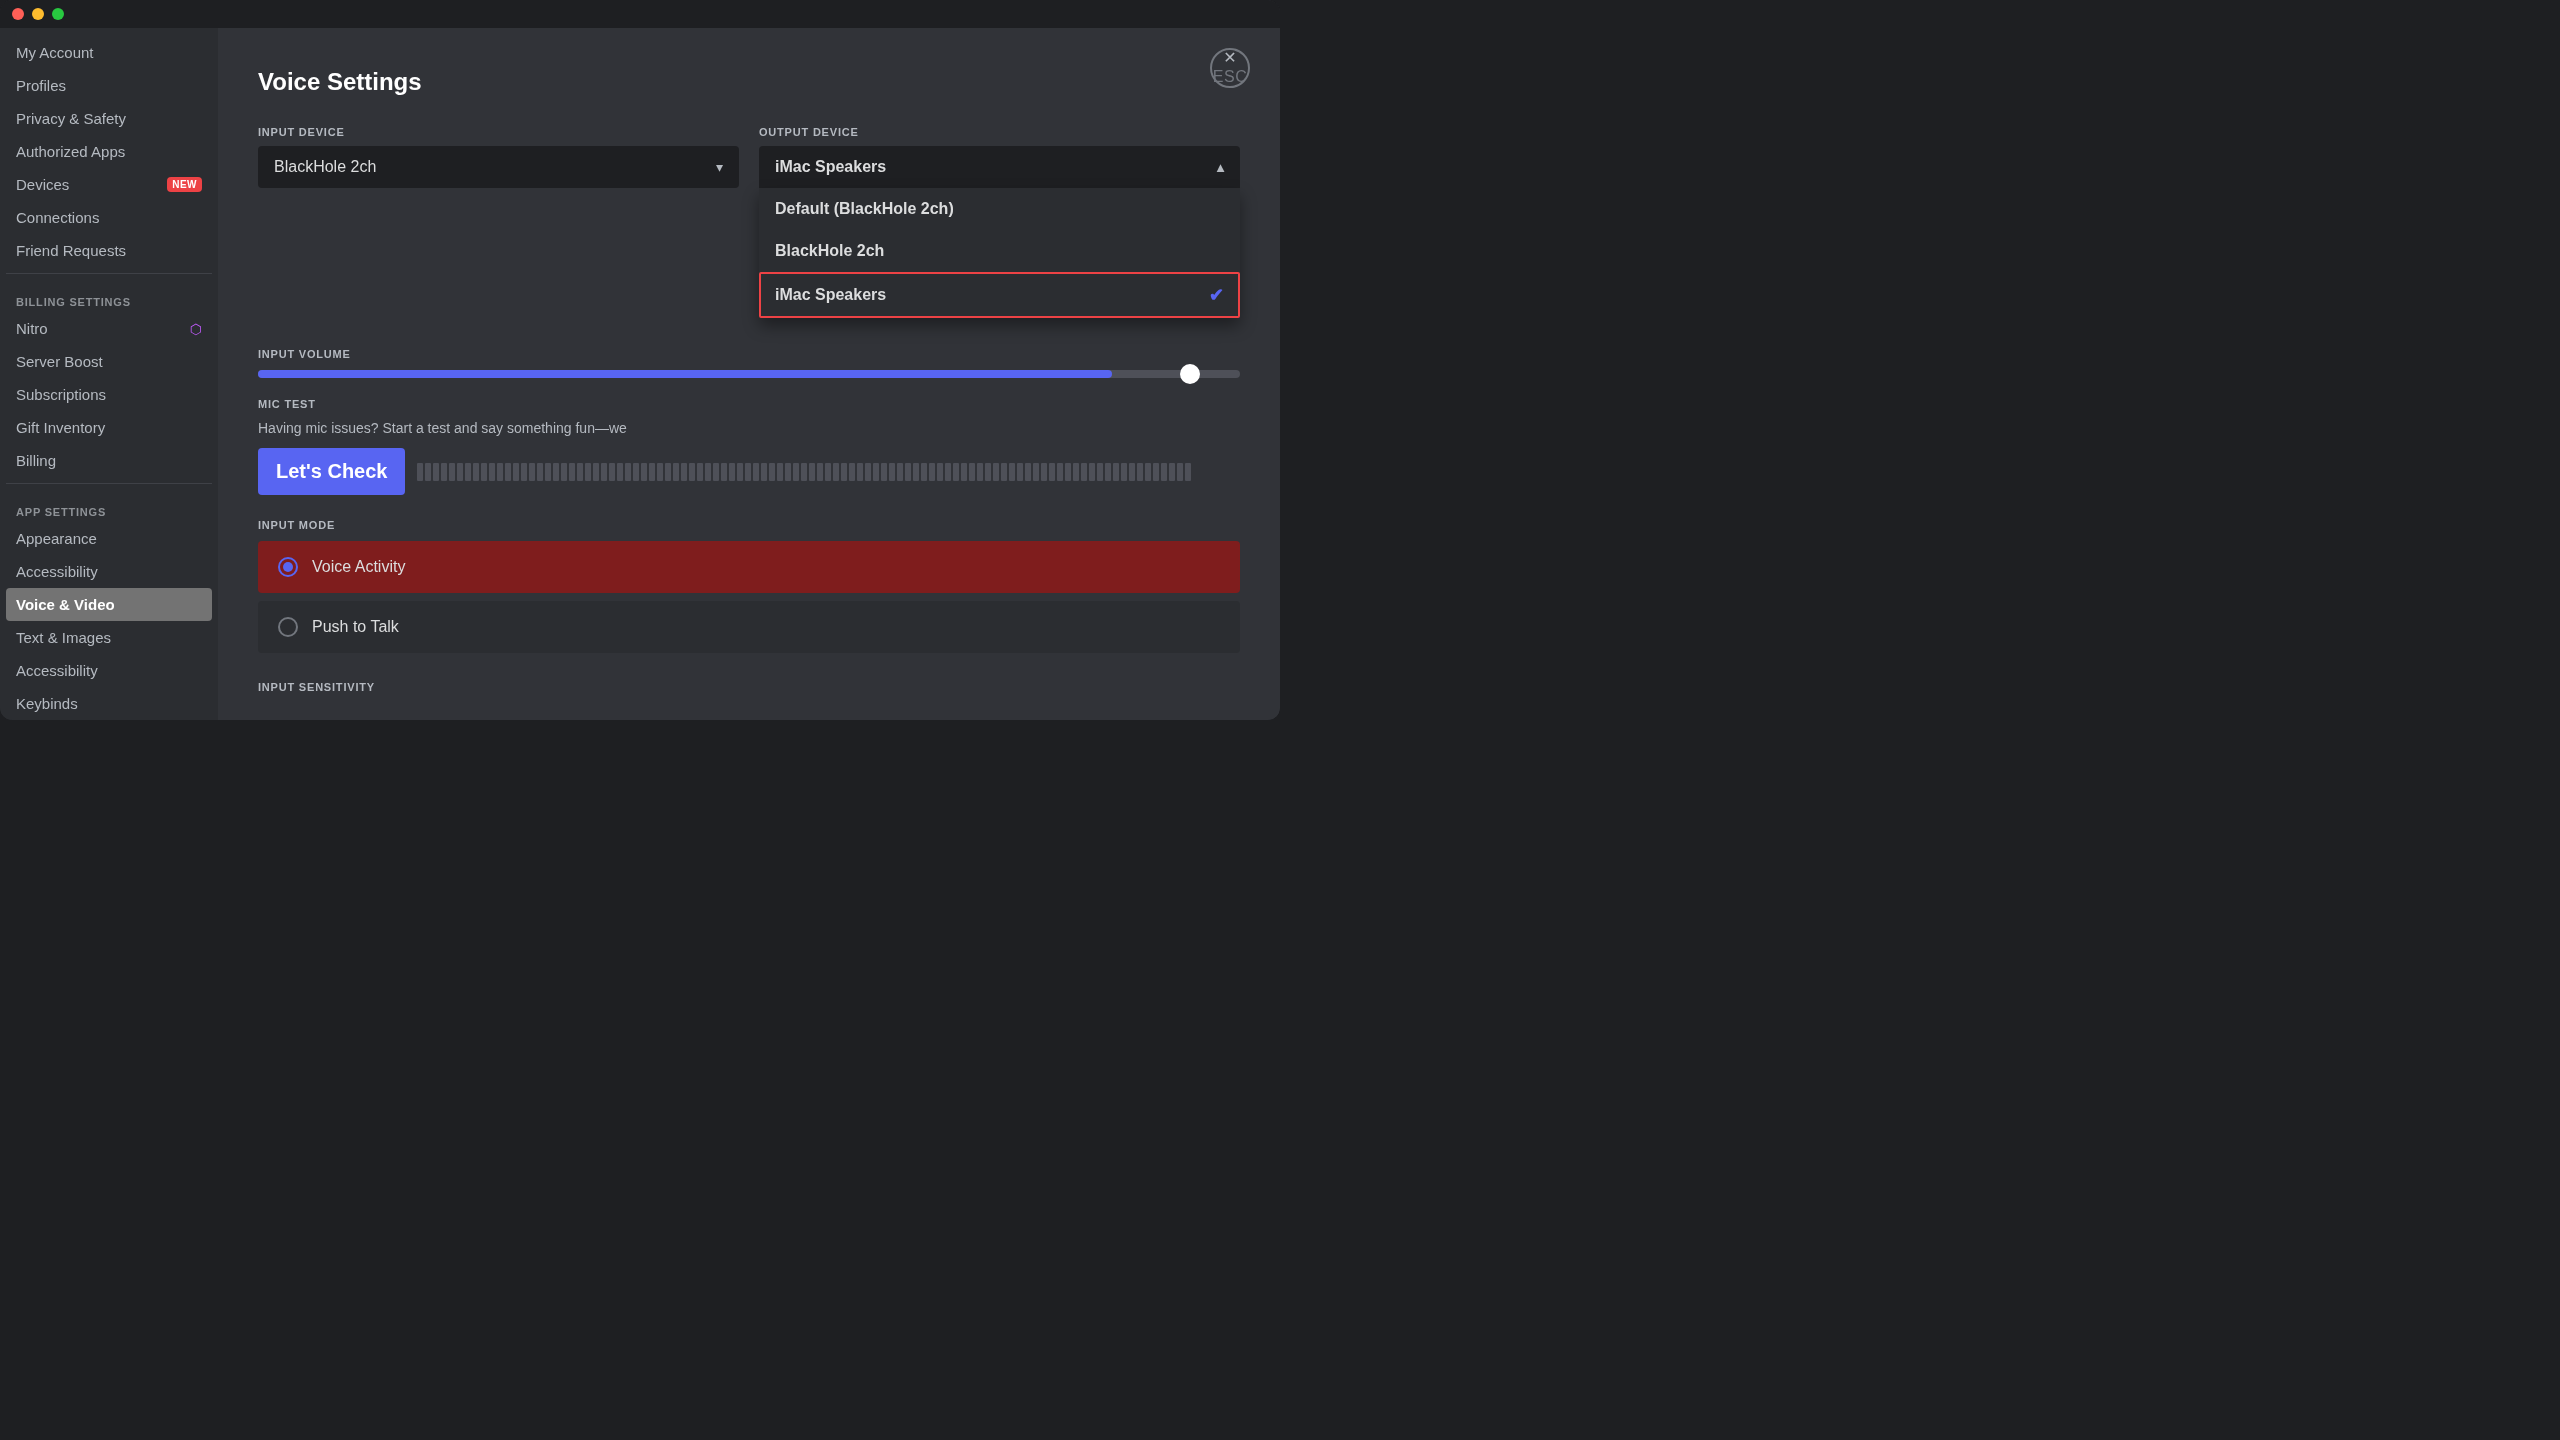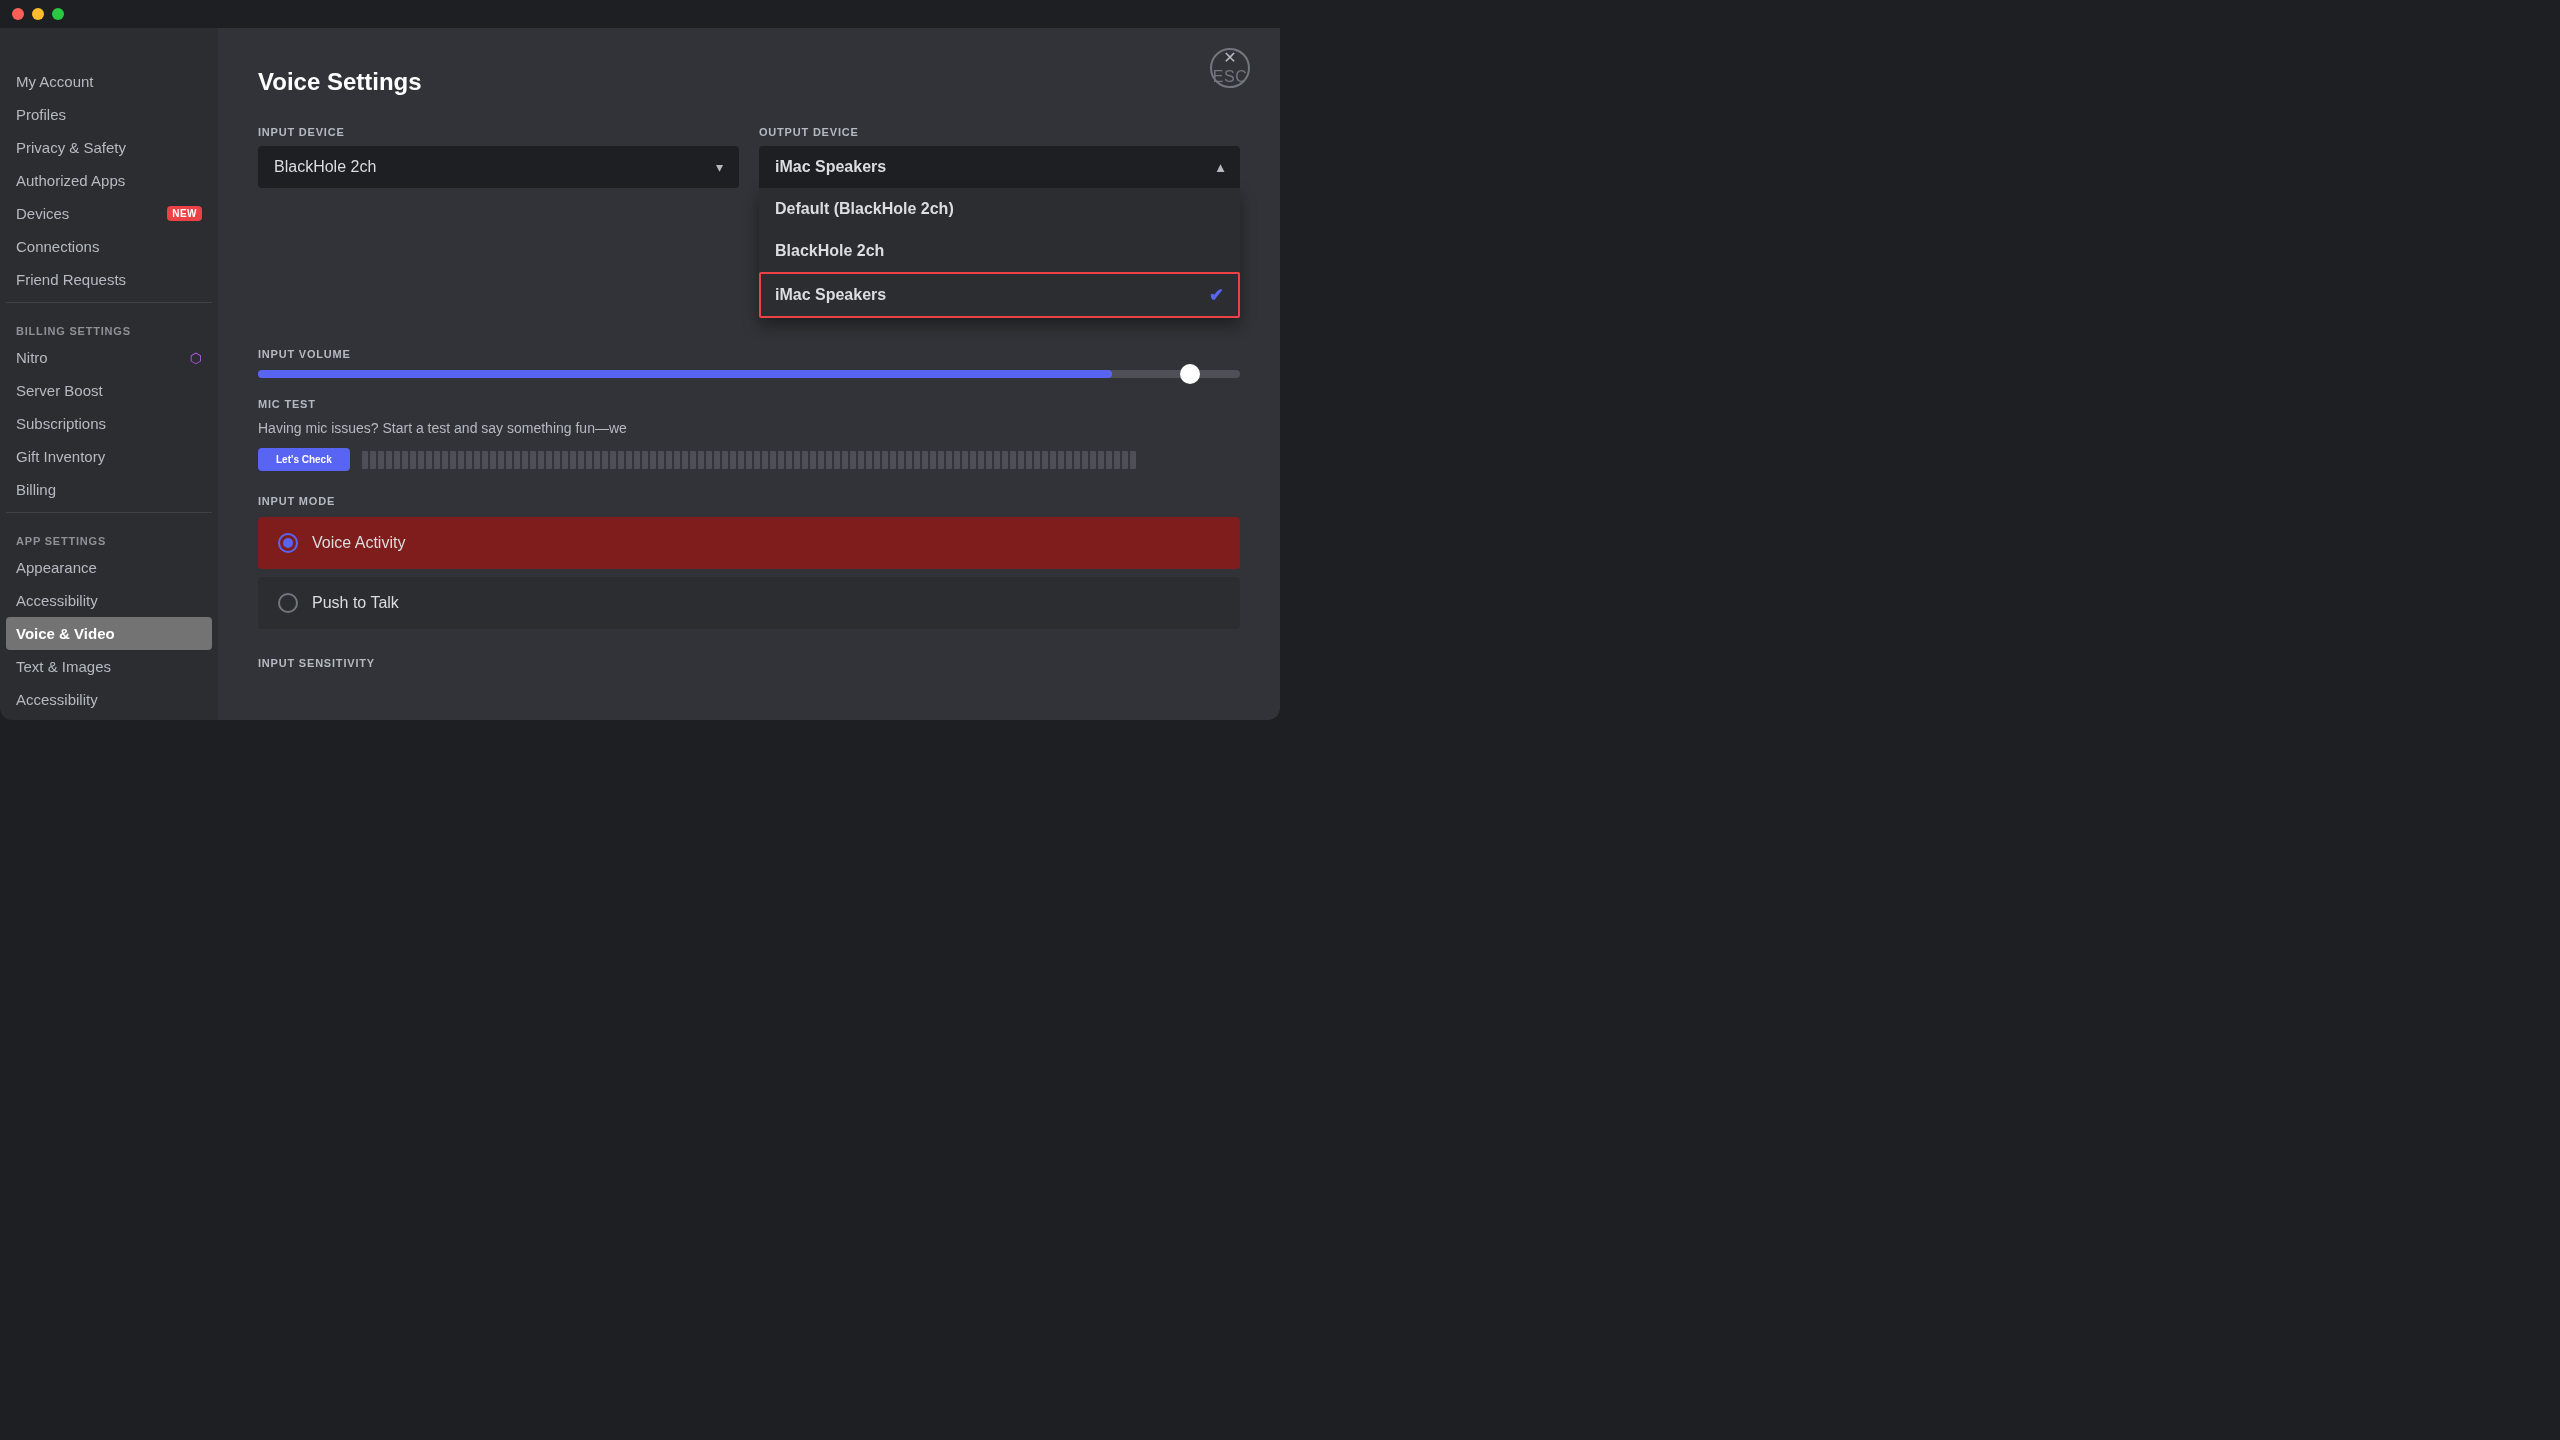--- a/index.html
+++ b/index.html
@@ -50,21 +50,20 @@
       overflow: hidden;
     }
 
     
     .sidebar {
       width: 218px;
       background: #2b2d31;
       padding: 8px 6px;
       overflow-y: auto;
       flex-shrink: 0;
-      margin-top: 29px;
     }
 
     .sidebar-item {
       padding: 8px 10px;
       border-radius: 4px;
       cursor: pointer;
       font-size: 15px;
       color: #b5bac1;
       display: flex;
       align-items: center;
@@ -305,22 +304,22 @@
       display: flex;
       align-items: center;
       gap: 12px;
     }
 
     .lets-check-btn {
       background: #5865f2;
       color: #fff;
       border: none;
       border-radius: 4px;
-      padding: 6px 18px;
-      font-size: 10px;
+      padding: 12px 18px;
+      font-size: 20px;
       font-weight: 600;
       cursor: pointer;
       white-space: nowrap;
     }
 
     .mic-bars {
       display: flex;
       align-items: center;
       gap: 2px;
       flex: 1;

